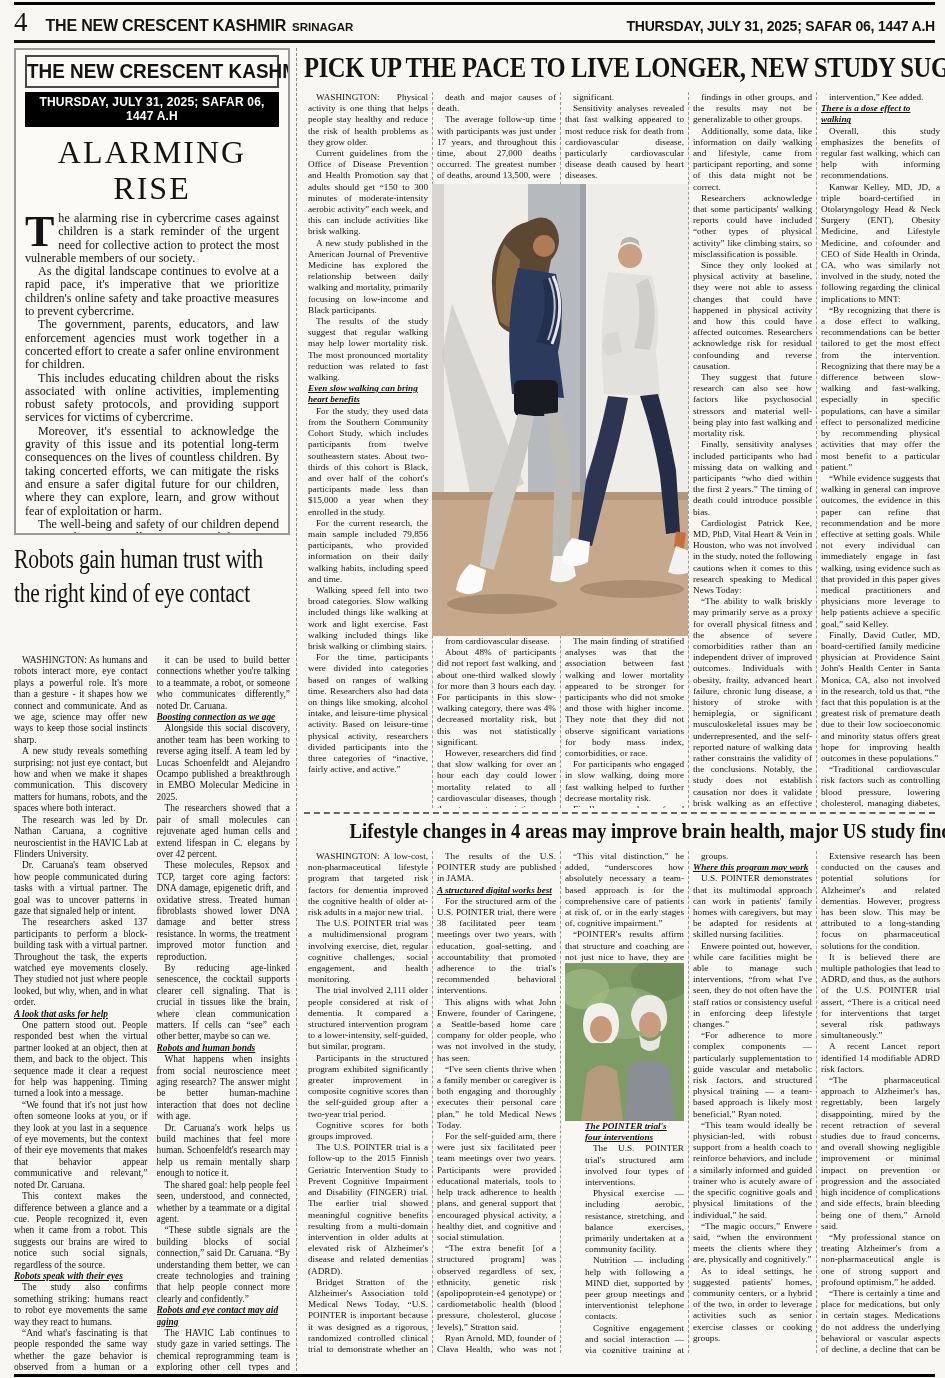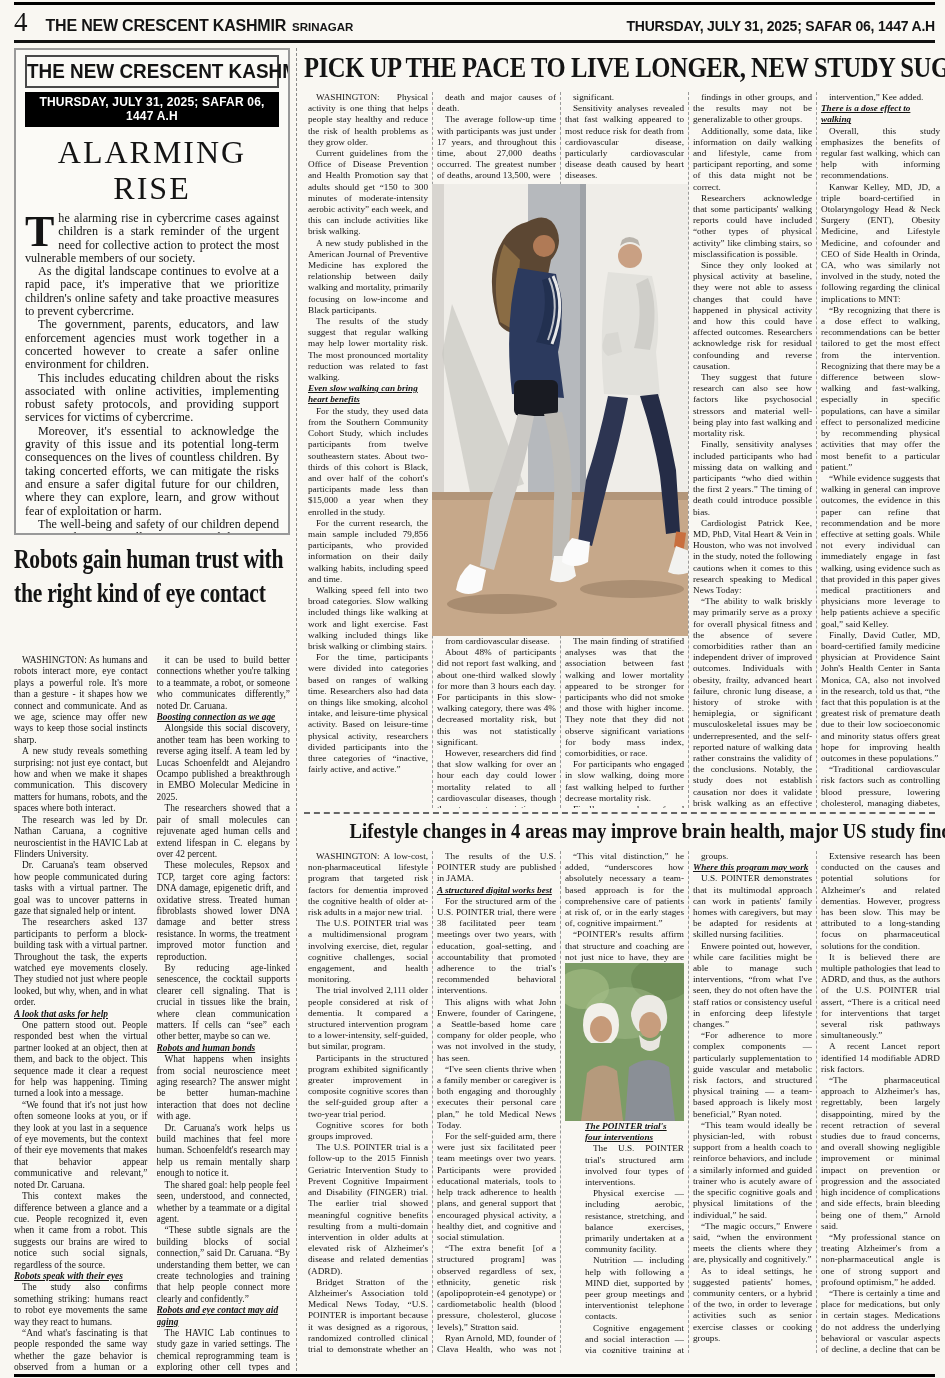--- a/index.html
+++ b/index.html
@@ -35,21 +35,21 @@
   .edtext p{margin:0;font-size:12.1px;line-height:13.3px;text-align:justify;text-indent:13px;}
   .edtext p:first-of-type{text-indent:0;}
   .edtext p:first-of-type::first-letter{
     float:left;font-size:44px;line-height:33px;padding:3px 4px 0 0;font-weight:600;
   }
 
   .sqz{display:inline-block;white-space:nowrap;transform-origin:left center;}
 
   
   .robots{margin-top:7px;}
-  .rhead{margin:2px 0 7px;font-weight:bold;font-size:27px;line-height:34px;letter-spacing:-0.3px;}
+  .rhead{margin:2px 0 7px;font-weight:normal;font-size:27px;line-height:34px;letter-spacing:-0.3px;}
   .rhead .sqz{transform:scaleX(0.8);}
   .rcols{display:flex;gap:9px;height:716px;margin-top:45px;}
   .rcol{flex:1;min-width:0;overflow:hidden;}
 
   
   .np{margin:0;text-align:justify;text-indent:8px;}
   .nsub{margin:0;font-weight:bold;font-style:italic;text-decoration:underline;text-indent:0;}
   .rcol p{font-size:9.4px;line-height:11.4px;}
 
   
@@ -95,21 +95,21 @@
 
       <div class="edbox">
         <div class="edmast">
           <span class="sqz" style="transform:scaleX(0.9);">THE NEW CRESCENT KASHMIR</span>
         </div>
         <div class="edbar">THURSDAY, JULY 31, 2025; SAFAR  06, 1447  A.H</div>
         <div class="edhead">ALARMING RISE</div>
         <div class="edtext">
             <p class="np">The alarming rise in cybercrime cases against children is a stark reminder of the urgent need for collective action to protect the most vulnerable members of our society.</p>
             <p class="np">As the digital landscape continues to evolve at a rapid pace, it's imperative that we prioritize children's online safety and take proactive measures to prevent cybercrime.</p>
-            <p class="np">The government, parents, educators, and law enforcement agencies must work together in a concerted however to create a safer online environment for children.</p>
+            <p class="np">The government, parents, educators, and law enforcement agencies must work together in a concerted effort to create a safer online environment for children.</p>
             <p class="np">This includes educating children about the risks associated with online activities, implementing robust safety protocols, and providing support services for victims of cybercrime.</p>
             <p class="np">Moreover, it's essential to acknowledge the gravity of this issue and its potential long-term consequences on the lives of countless children. By taking concerted efforts, we can mitigate the risks and ensure a safer digital future for our children, where they can explore, learn, and grow without fear of exploitation or harm.</p>
             <p class="np">The well-being and safety of our children depend on it, and it's our collective responsibility to act swiftly and decisively to address this pressing concern. By doing so, we can create a digital world that is not only exciting and enriching for children but also safe and secure.</p>
           </div>
       </div>
 
       <div class="robots">
         <h2 class="rhead"><span class="sqz" style="white-space:normal;display:inline-block;width:125%;">Robots gain human trust with the right kind of eye contact</span></h2>
         <div class="rcols">
           <div class="rcol">

